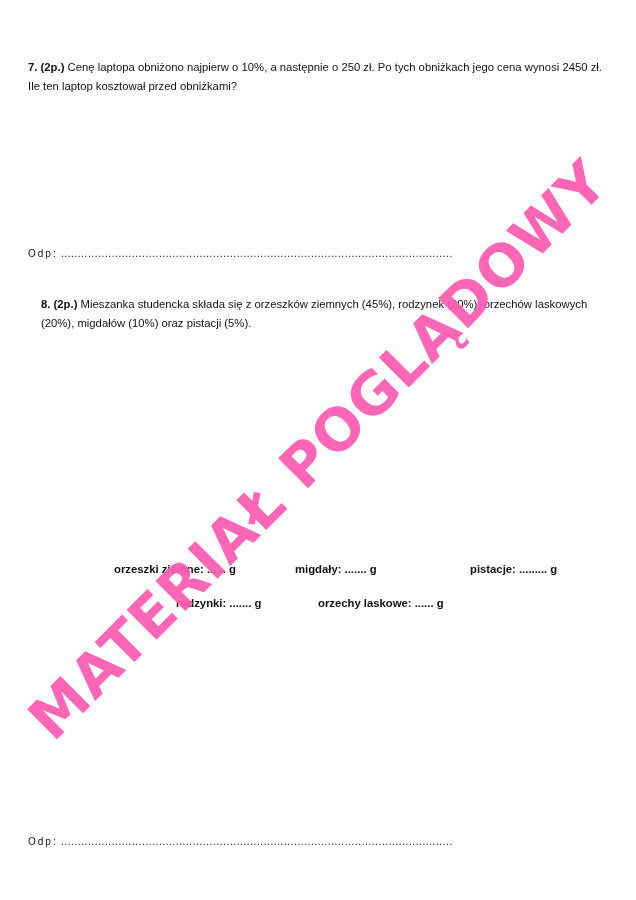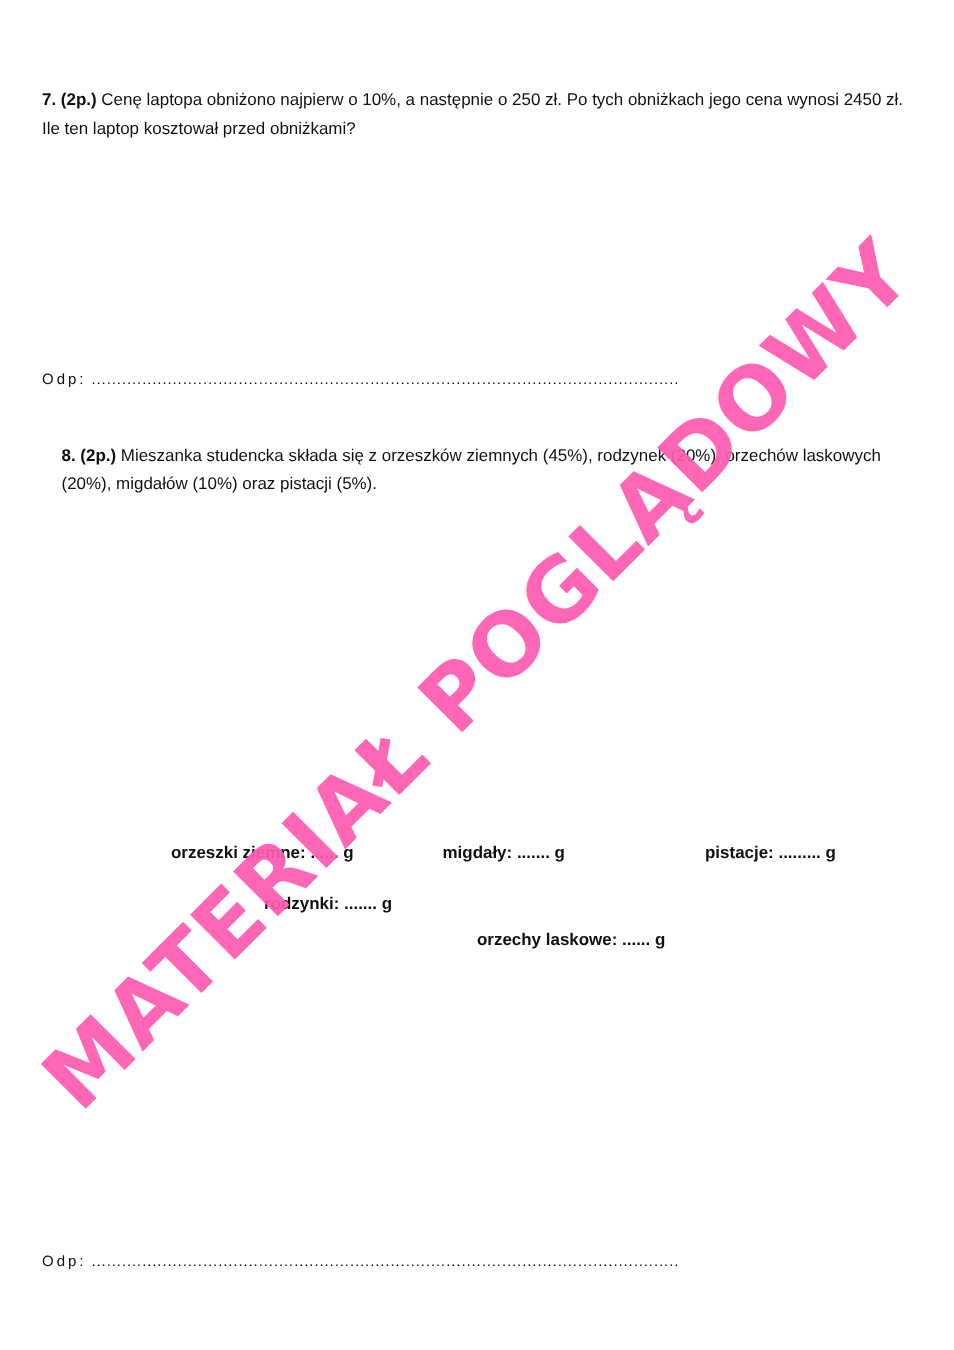--- a/index.html
+++ b/index.html
@@ -114,21 +114,21 @@
 
 
     <div class="fill-row" style="top:563px;">
       <span class="fill-item" style="left:50px;margin-left:36px;">orzeszki ziemne: ...... g</span>
       <span class="fill-item" style="left:267px;">migdały: ....... g</span>
       <span class="fill-item" style="left:422px;padding-left:20px;">pistacje: ......... g</span>
     </div>
 
     <div class="fill-row" style="top:597px;">
       <span class="fill-item" style="left:148px;">rodzynki: ....... g</span>
-      <span class="fill-item" style="left:290px;margin-top:24px;">orzechy laskowe: ...... g</span>
+      <span class="fill-item" style="left:290px;">orzechy laskowe: ...... g</span>
     </div>
 
 
     <div class="answer-line" style="top:836px;">
       <span class="lbl">Odp:</span>
       <span class="dots">....................................................................................................................</span>
     </div>
 
   </div>
 

